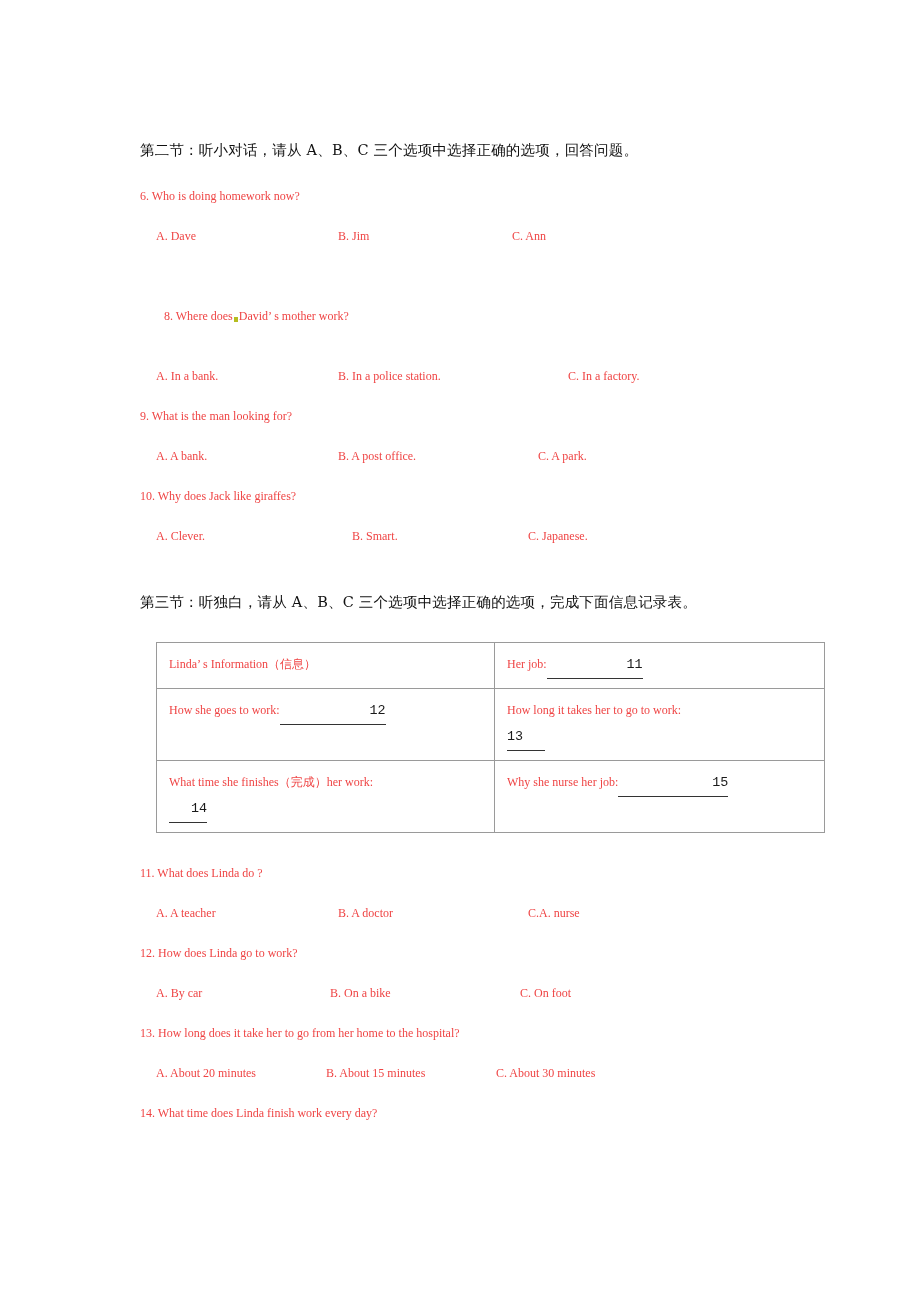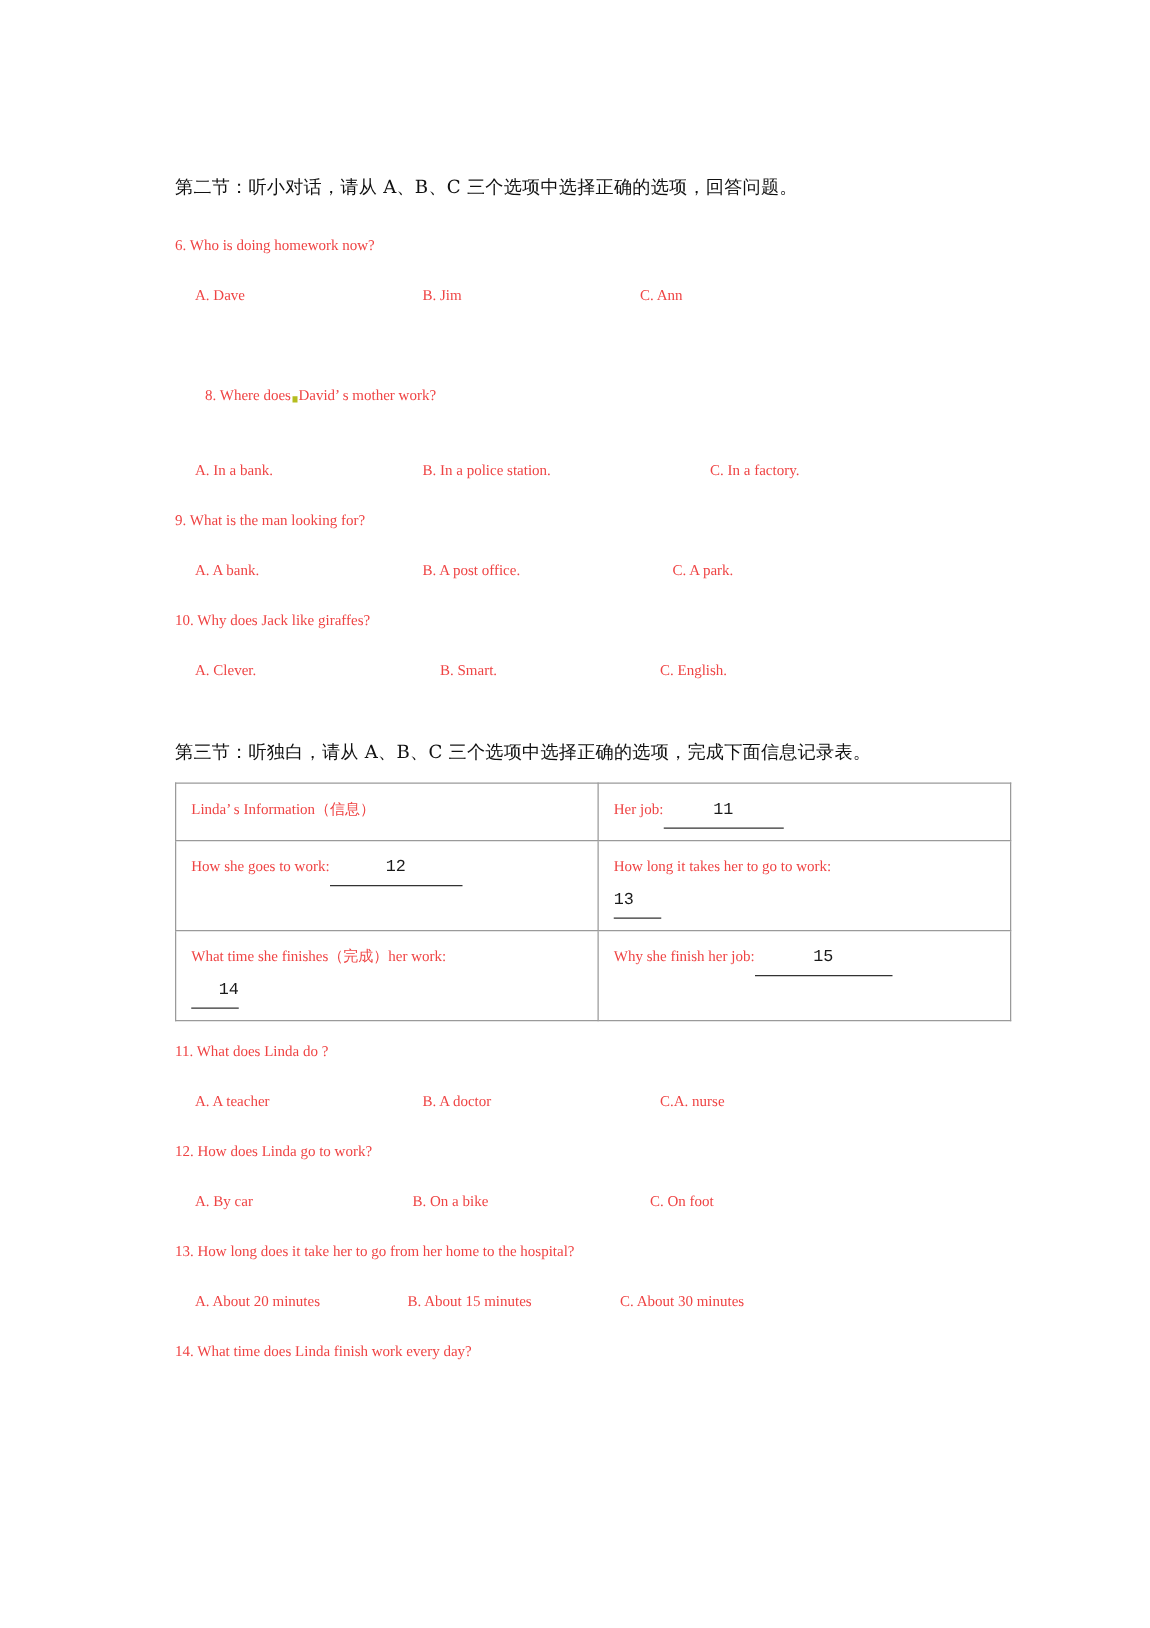--- a/index.html
+++ b/index.html
@@ -88,21 +88,21 @@
   .artifact.dot {
     width: 4px;
     height: 4px;
     background: #c3ca2a;
   }
 
   
   .info-table {
     border-collapse: collapse;
     width: 622px;
-    margin: 0;
+    margin: 16px;
     table-layout: fixed;
     padding-left: 32px;
   }
   .info-table td {
     border: 1px solid #9a9a9a;
     vertical-align: top;
     padding: 9px 10px 9px 12px;
     font-family: "Liberation Mono", "DejaVu Sans Mono", monospace;
     font-size: 13.4px;
     line-height: 26px;
@@ -111,21 +111,21 @@
   .col-left  { width: 315px; }
   .col-right { width: 307px; }
 
   .row-h  { height: 18px; }
   .row-m  { height: 72px; }
   .row-b  { height: 68px; }
 
   .blank {
     display: inline-block;
     border-bottom: 1px solid #333;
-    text-align: center;
+    text-align: right;
     vertical-align: baseline;
   }
   .blank.w-long  { width: 96px; }
   .blank.w-mid   { width: 106px; }
   .blank.w-short { width: 38px; }
   .blank.w-med   { width: 110px; }
 </style>
 </head>
 <body>
 
@@ -176,21 +176,21 @@
     </div>
 
     <div class="gap-block"></div>
 
     <div class="q-block">
       <p class="q-stem">10. Why does Jack like giraffes?</p>
       <div class="gap-stem"></div>
       <div class="opt-row">
         <span class="opt" style="left:16px">A. Clever.</span>
         <span class="opt" style="left:212px">B. Smart.</span>
-        <span class="opt" style="left:388px">C. English.</span>
+        <span class="opt" style="left:388px">C. Japanese.</span>
       </div>
     </div>
 
     <div class="gap-big"></div>
 
     <p class="section-head">第三节：听独白，请从 A、B、C 三个选项中选择正确的选项，完成下面信息记录表。</p>
 
     <div class="gap-table"></div>
 
     <table class="info-table">
@@ -213,21 +213,21 @@
             <span class="blank w-short" style="text-align:left">13</span>
           </td>
         </tr>
 
         <tr class="row-b">
           <td class="col-left">
             <span class="cell-text">What time she finishes（完成）her work:</span><br>
             <span class="blank w-short" style="text-align:right">14</span>
           </td>
           <td class="col-right">
-            <span class="cell-text">Why she finish her job:</span><span class="blank w-med">15</span>
+            <span class="cell-text">Why she nurse her job:</span><span class="blank w-med">15</span>
           </td>
         </tr>
       </tbody>
     </table>
 
     <div style="height:14px"></div>
 
     <div class="q-block">
       <p class="q-stem">11. What does Linda do ?</p>
       <div class="gap-stem"></div>

